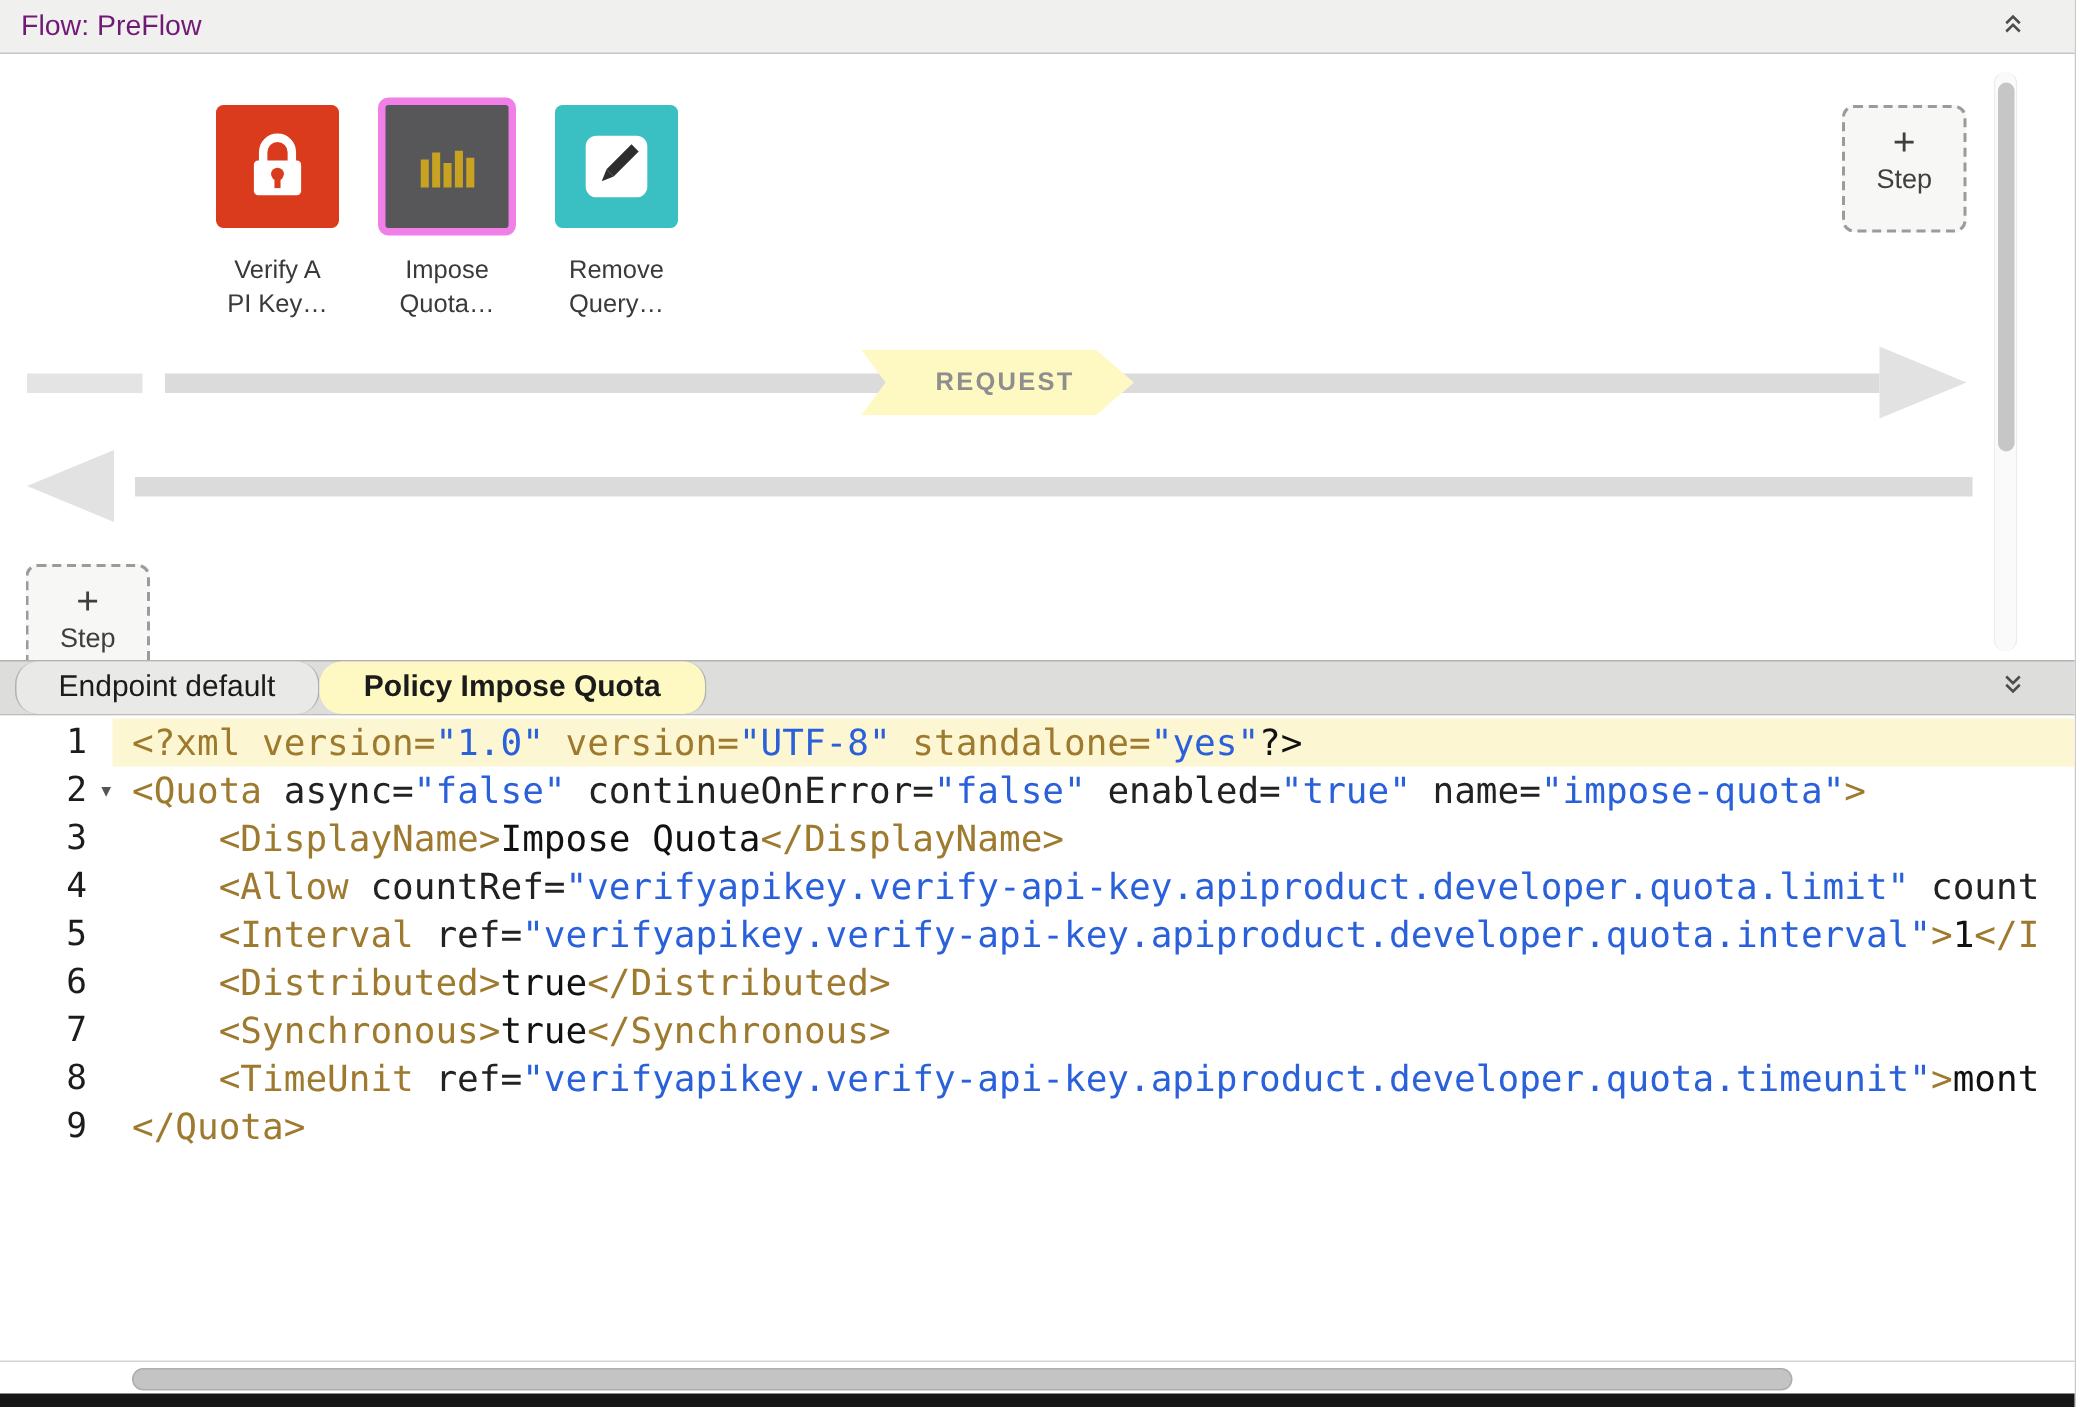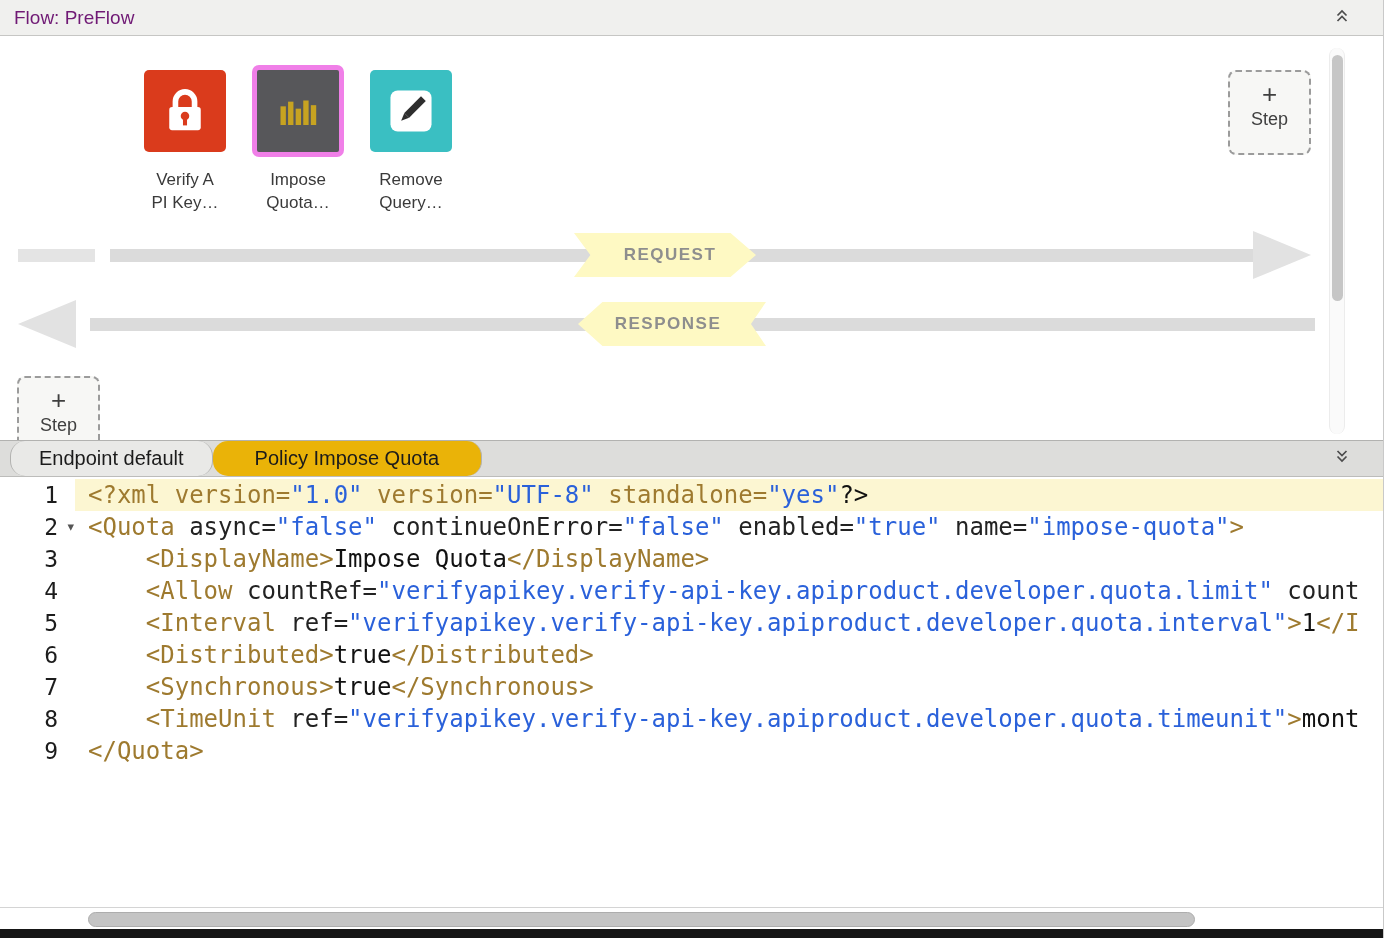--- a/index.html
+++ b/index.html
@@ -50,21 +50,21 @@
   .v-scroll-track { position:absolute; left:1329px; top:11px; width:16px; height:386px; background:#fafafa;
                     border-left:1px solid #ececec; border-right:1px solid #ececec; border-radius:8px; }
   .v-scroll-thumb { position:absolute; left:2px; top:7px; width:11px; height:246px; background:#c6c6c6; border-radius:6px; }
 
   
   .tab-bar { position:absolute; left:0; top:440px; right:0; height:37px; background:#dddddb;
              border-top:1px solid #b2b2b0; border-bottom:1px solid #bcbcba; display:flex; }
   .tab { height:100%; display:flex; align-items:center; padding:0 28px; font-size:20px; color:#1b1b1b;
          border-right:1px solid #b2b2b0; cursor:pointer;border-radius:15px; }
   .tab-first { margin-left:10px; border-left:1px solid #b2b2b0; background:#e9e9e7; }
-  .tab-active { background:#eab308; padding:0 42px; }
+  .tab-active { background:#fef9c3; padding:0 30px;font-weight:bold; }
   .editor-collapse { right:28px; top:445px; }
 
   
   .code-area { position:absolute; left:0; top:477px; right:0; height:430px; background:#fff; overflow:hidden;
                padding-top:2px; font-family:"DejaVu Sans Mono","Liberation Mono",monospace; font-size:24px; }
   .code-line { display:flex; height:32px; line-height:32px; }
   .gutter-cell { width:75px; flex:none; position:relative; }
   .lnum { position:absolute; right:17px; font-size:23px; color:#1c1c1c; }
   .fold { position:absolute; right:1px; top:0; font-size:13px; color:#555; font-family:"Liberation Sans",sans-serif; }
   .line-text { flex:1; white-space:pre; padding-left:13px; }
@@ -155,21 +155,20 @@
         <span class="step-label">Step</span>
       </div>
 
       <div class="lane-bar req-stub"></div>
       <div class="lane-bar req-bar"></div>
       <div class="req-head"></div>
       <div class="badge req-badge">REQUEST</div>
 
       <div class="resp-head"></div>
       <div class="lane-bar resp-bar"></div>
-      <div class="badge resp-badge">RESPONSE</div>
 
       <div class="step-btn step-bottom">
         <span class="step-plus">+</span>
         <span class="step-label">Step</span>
       </div>
 
       <div class="v-scroll-track">
         <div class="v-scroll-thumb"></div>
       </div>
     </div>

